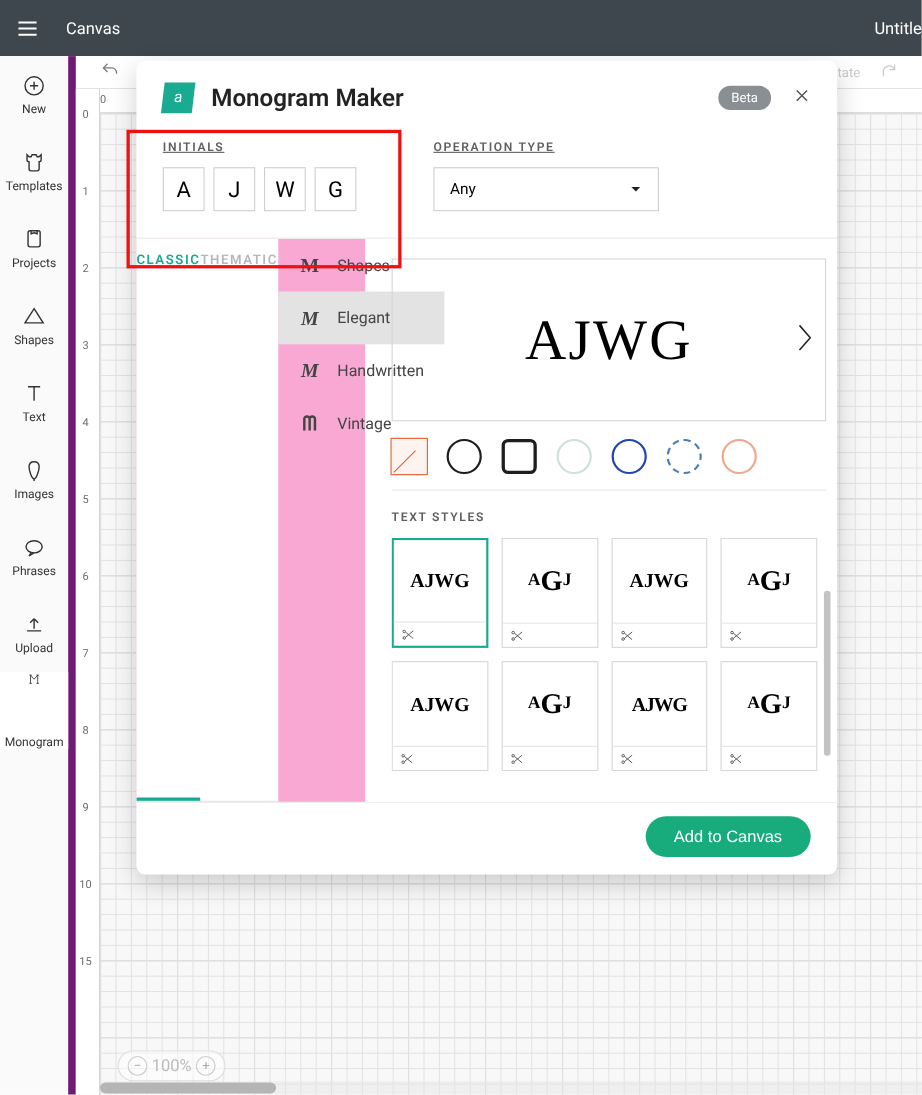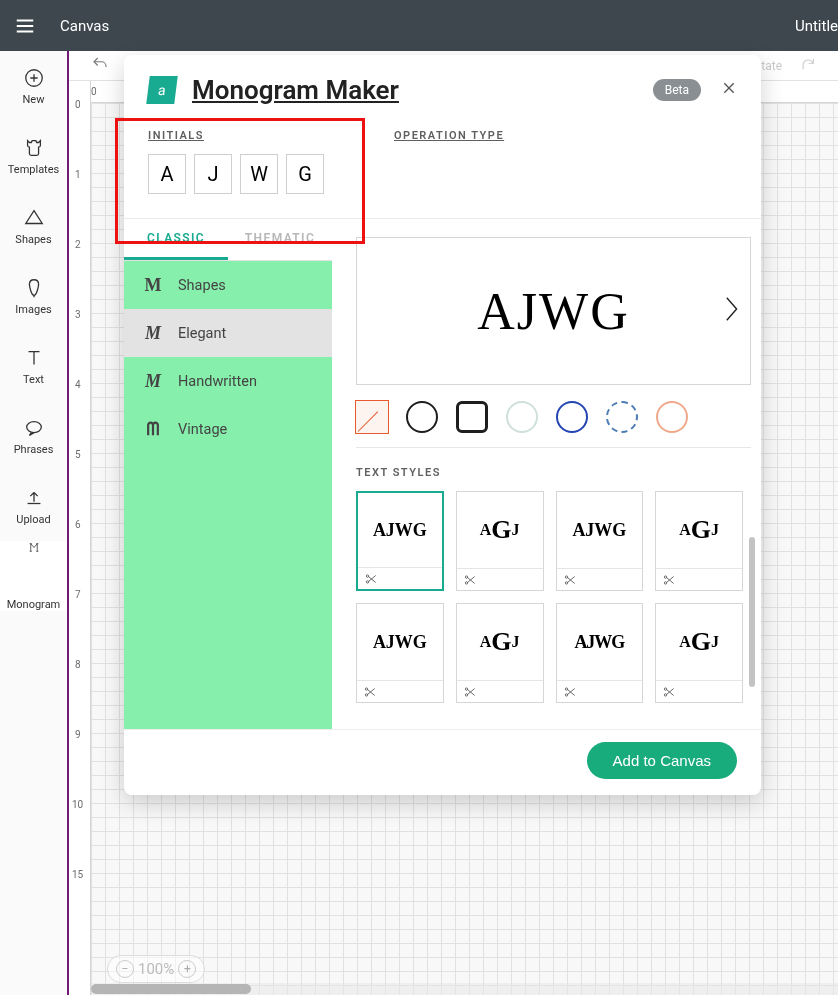--- a/index.html
+++ b/index.html
@@ -6,21 +6,21 @@
   html, body { width: 838px; height: 995px; font-family: -apple-system, BlinkMacSystemFont, "Segoe UI", Roboto, Helvetica, Arial, sans-serif; overflow: hidden; background: #fff; }
   
   .topbar { height: 51px; background: #3d474d; display: flex; align-items: center; color: #fff; }
   .hamburger { width: 50px; height: 50px; display:flex;align-items:center;justify-content:center;cursor:pointer;}
   .hamburger svg { width: 22px; height: 22px; fill:#fff;}
   .topbar-title { font-size: 15px; font-weight: 400; margin-left: 10px; }
   .topbar-file { margin-left: auto; padding-right: 0; font-size: 15px; overflow:hidden;}
   
   .main { position: absolute; top:51px; left:0; right:0; bottom:0; display:flex; }
   
-  .sidebar { width: 69px; background: #fafafa; border-right:2px solid #701a75; display:flex; flex-direction:column; }
+  .sidebar { width: 69px; background: #fafafa; border-right:7px solid #701a75; display:flex; flex-direction:column; }
   .side-item { display:flex; flex-direction:column; align-items:center; justify-content:center; height:70px; gap:4px; cursor:pointer; color:#333; }
   .side-item.active { background:#fff; border-right: none; gap: 44px; }
   .side-item .side-label { font-size: 11px; }
   .side-item svg { width:22px; height:22px; fill:none; stroke:#333; stroke-width:1.4; }
   
   .canvaswrap { flex:1; position:relative; background:#fff; }
   .toolbar { height:30px; border-bottom:1px solid #e2e2e2; display:flex; align-items:center; padding:0 22px; gap:18px; font-size:12px; color:#7a7a7a;}
   .toolbar .undo svg, .toolbar .redo svg { width:18px;height:18px;stroke:#777;fill:none;stroke-width:1.5;}
   .grid-area { position:absolute; top:30px; left:0; right:0; bottom:0; background:#f8f8f8; }
   
@@ -35,35 +35,35 @@
   
   .zoombar { position:absolute; bottom:12px; left:38px; display:flex; align-items:center; gap:4px; background:rgba(255,255,255,0.5); border:1px solid #ddd; border-radius:20px; padding:4px 8px;}
   .zoombar .zoomtxt{font-size:15px;color:#bbb;}
   .zoombtn{width:18px;height:18px;border:1px solid #ccc;border-radius:50%;display:flex;align-items:center;justify-content:center;font-size:12px;color:#aaa;cursor:pointer;}
   .hscroll{position:absolute;bottom:0;left:22px;right:0;height:12px;background:rgba(230,230,230,.5);}
   .hscroll .thumb{position:absolute;top:1px;left:0;width:160px;height:10px;background:#b5b5b5;border-radius:5px;}
   
   .dialog { position:absolute; top:55px; left:124px; width:637px; height:740px; background:#fff; border-radius:8px; box-shadow:0 8px 24px rgba(0,0,0,.18); display:flex; flex-direction:column;}
   .dlg-head { display:flex; align-items:center; padding:20px 24px 16px 24px; }
   .dlg-logo { width:28px; height:28px; background:#18ab91; border-radius:0; transform: skewX(-7deg); display:flex;align-items:center;justify-content:center;color:#fff;font-size:14px; margin-right:16px;}
-  .dlg-title { font-size:26px; font-weight:600;color:#222;text-decoration:underline; }
+  .dlg-title { font-size:22px; font-weight:600;color:#222; }
   .badge { margin-left:auto; background:#8a8f93;color:#fff; font-size:12px; padding:4px 12px; border-radius:12px; }
   .dlg-close { margin-left:20px; cursor:pointer; }
   .dlg-close svg{width:16px;height:16px;stroke:#555;stroke-width:2;}
   
   .dlg-top { display:flex; padding:8px 24px 24px 24px; gap:70px;}
   .section-lbl { font-size:11px; letter-spacing:1.5px; color:#5f5f5f; font-weight:600; margin-bottom:12px;text-decoration:underline; }
   .initials { display:flex; gap:8px; }
   .initials input { width:38px; height:40px; border:1px solid #cfcfcf; text-align:center; font-size:20px; font-family:inherit; }
   .highlight-box { position:absolute; top:118px; left:115px; width:250px; height:126px; border:3px solid #e11; pointer-events:none;}
   .op-select { display:flex; align-items:center; justify-content:space-between; width:205px; height:40px; border:1px solid #cfcfcf; padding:0 14px; cursor:pointer; font-size:14px; }
   .op-select svg{width:12px;height:12px;}
   
   .dlg-body { flex:1; display:flex; border-top:1px solid #eaeaea; overflow:hidden;}
-  .stylecol { width:208px; background:#86efac; display:flex; flex-direction:column; }
+  .stylecol { width:208px; background:#f9a8d4; display:flex; flex-direction:row; }
   .tabrow { display:flex; border-bottom:1px solid #e3e3e3; background:#fff; }
   .tab { flex:1; text-align:center; padding:12px 0; font-size:12px; letter-spacing:1.4px; font-weight:600; color:#b7b7b7; cursor:pointer;}
   .tab.active{ color:#18ab91; border-bottom:3px solid #18ab91; }
   .catlist { display:flex; flex-direction:column; }
   .catitem { display:flex; align-items:center; gap:14px; padding:14px 18px; cursor:pointer; font-size:14.5px; color:#444;}
   .catitem.active{ background:#e3e3e3;}
   .catitem .caticon{ width:22px; height:20px; display:flex;align-items:center;justify-content:center;font-family:"Times New Roman",serif;font-size:18px;font-weight:600;}
   
   .previewcol { flex:1; padding:18px 10px 0 24px; display:flex; flex-direction:column; overflow:hidden;}
   .bigpreview { position:relative; height:148px; border:1px solid #d6d6d6; display:flex; align-items:center; justify-content:center; }
@@ -115,36 +115,43 @@
       <span class="side-label">New</span>
     </div>
     <div class="side-item">
       <svg viewBox="0 0 24 24">
           <path d="M5 4l2 2h2l1-2h4l1 2h2l2-2v5c0 1-1 2-2 2v7c0 1-1 2-2 2H9c-1 0-2-1-2-2v-7c-1 0-2-1-2-2V4z"></path>
         </svg>
       <span class="side-label">Templates</span>
     </div>
     <div class="side-item">
       <svg viewBox="0 0 24 24">
+          <rect x="6" y="3" width="12" height="16" rx="2"></rect>
+          <path d="M9 3v3l3-1 3 1V3"></path>
+        </svg>
+      <span class="side-label">Projects</span>
+    </div>
+    <div class="side-item">
+      <svg viewBox="0 0 24 24">
           <path d="M12 4l9 14H3z"></path>
         </svg>
       <span class="side-label">Shapes</span>
+    </div>
+    <div class="side-item">
+      <svg viewBox="0 0 24 24">
+          <path d="M6 5h12M12 5v14"></path>
+        </svg>
+      <span class="side-label">Text</span>
     </div>
     <div class="side-item">
       <svg viewBox="0 0 24 24">
           <path d="M12 3c4 0 5 3 5 5s-2 12-5 12-5-10-5-12 1-5 5-5z"></path>
           <path d="M12 20v2"></path>
         </svg>
       <span class="side-label">Images</span>
-    </div>
-    <div class="side-item">
-      <svg viewBox="0 0 24 24">
-          <path d="M6 5h12M12 5v14"></path>
-        </svg>
-      <span class="side-label">Text</span>
     </div>
     <div class="side-item">
       <svg viewBox="0 0 24 24">
           <ellipse cx="12" cy="11" rx="8" ry="6"></ellipse>
           <path d="M9 17l-2 3 5-3"></path>
         </svg>
       <span class="side-label">Phrases</span>
     </div>
     <div class="side-item">
       <svg viewBox="0 0 24 24">
@@ -234,20 +241,26 @@
       <div class="section-lbl">INITIALS</div>
       <div class="initials">
         <input value="A" style="">
         <input value="J" style="">
         <input value="W" style="">
         <input value="G" style="">
       </div>
     </div>
     <div>
       <div class="section-lbl">OPERATION TYPE</div>
+      <div class="op-select">
+        <span>Any</span>
+        <svg viewBox="0 0 24 24">
+            <path d="M4 8l8 8 8-8" fill="#222"></path>
+          </svg>
+      </div>
     </div>
   </div>
 
   <div class="dlg-body">
     <div class="stylecol">
       <div class="tabrow">
         <div class="tab active">CLASSIC</div>
         <div class="tab">THEMATIC</div>
       </div>
       <div class="catlist">

